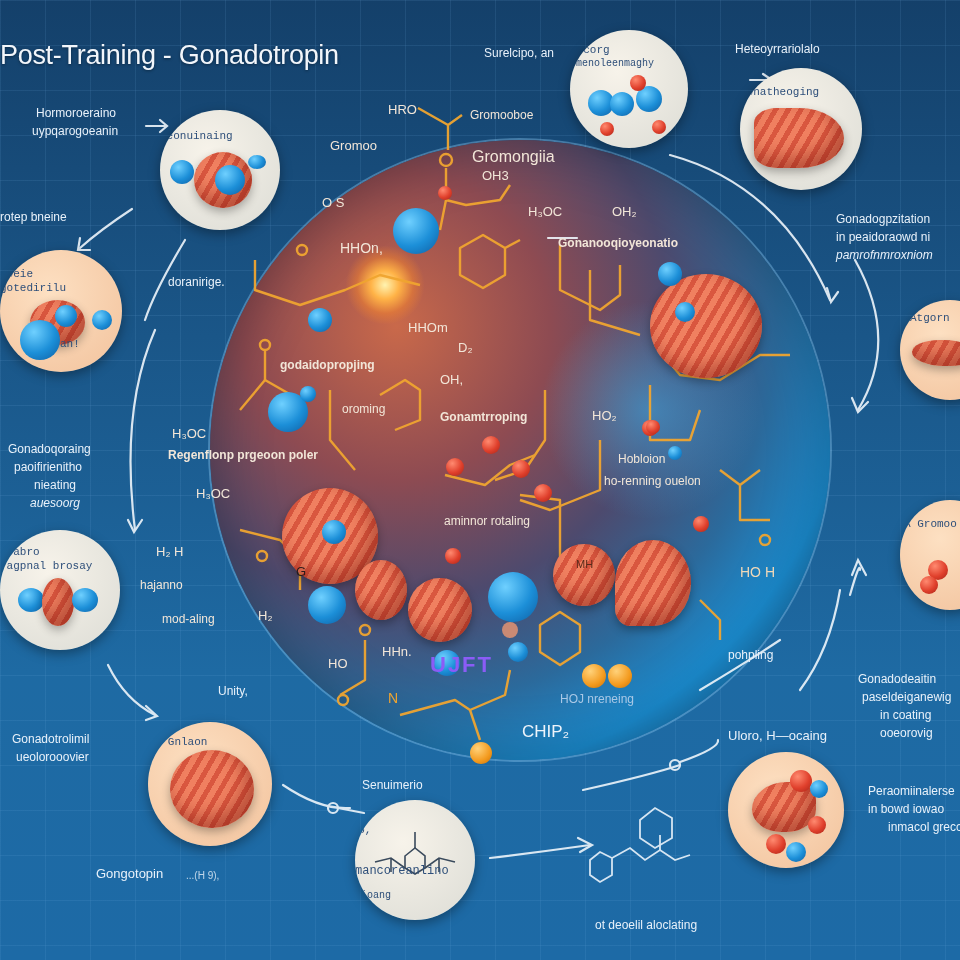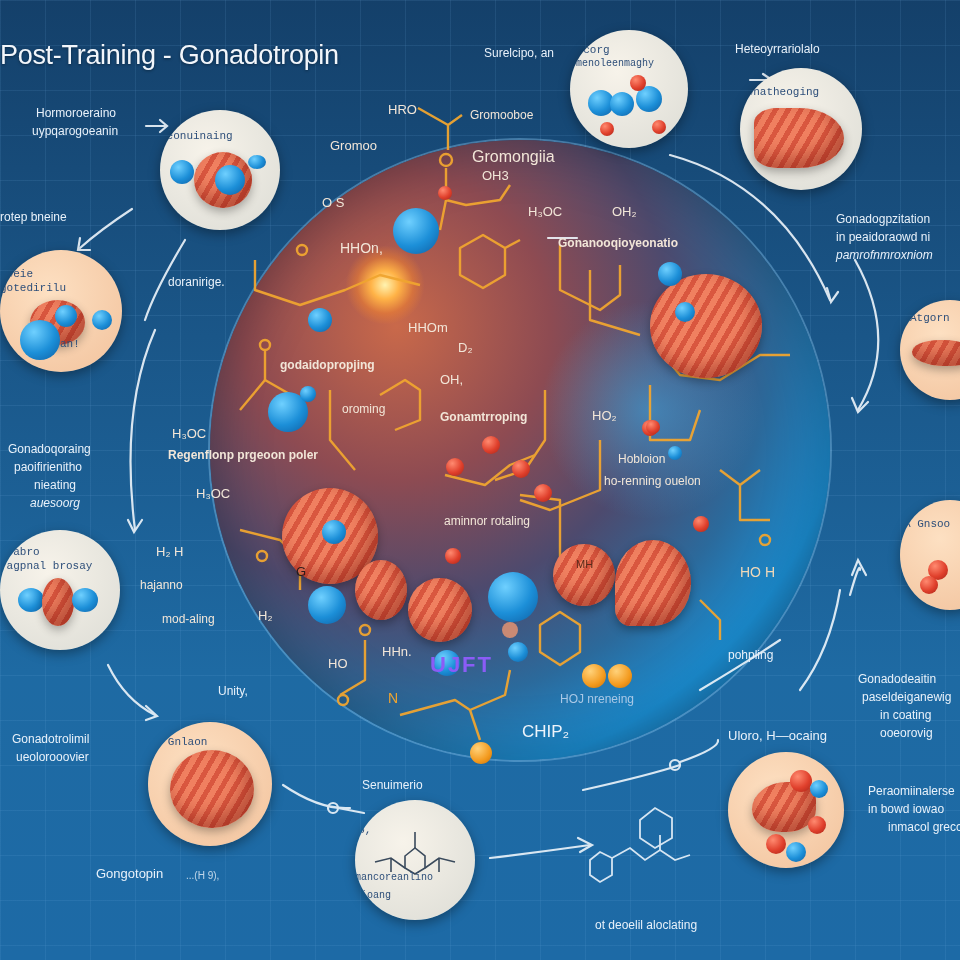--- a/index.html
+++ b/index.html
@@ -163,41 +163,41 @@
 
 <div class="node" style="left:0px;top:530px;width:120px;height:120px;">
   <div class="lbl" style="top:16px;">Ababro</div>
   <div class="lbl" style="top:30px;">ragpnal  brosay</div>
   <div class="ball blue" style="left:18px;top:58px;width:26px;height:24px;"></div>
   <div class="muscle" style="left:42px;top:48px;width:32px;height:48px;border-radius:50%;"></div>
   <div class="ball blue" style="left:72px;top:58px;width:26px;height:24px;"></div>
 </div>
 
 <div class="node peach" style="left:900px;top:500px;width:100px;height:110px;">
-  <div class="lbl" style="top:18px;left:4px;right:auto;">A  Gnsoo</div>
+  <div class="lbl" style="top:18px;left:4px;right:auto;">A  Gromoo</div>
   <div class="ball red" style="left:28px;top:60px;width:20px;height:20px;"></div>
   <div class="ball red" style="left:20px;top:76px;width:18px;height:18px;"></div>
 </div>
 
 <div class="node peach" style="left:148px;top:722px;width:124px;height:124px;">
   <div class="lbl" style="top:14px;">An  Gnlaon</div>
   <div class="muscle" style="left:22px;top:28px;width:84px;height:78px;"></div>
 </div>
 
 <div class="node" style="left:355px;top:800px;width:120px;height:120px;">
   <div class="lbl" style="top:24px;left:-10px;">oio,</div>
   <svg style="position:absolute;left:10px;top:28px;" width="100" height="50">
     <g fill="none" stroke="#3a4a5c" stroke-width="1.6">
       <path d="M40 28 L50 20 L60 28 L60 40 L50 46 L40 40 Z"></path>
       <path d="M50 20 L50 4"></path>
       <path d="M40 40 L26 30 L10 34 M26 30 L26 44"></path>
       <path d="M60 40 L74 30 L90 34 M74 30 L74 44"></path>
     </g>
   </svg>
-  <div class="lbl" style="top:72px;font-size:10px;">mancoreanlino</div>
+  <div class="lbl" style="top:64px;font-size:12px;">mancoreanlino</div>
   <div class="lbl" style="top:90px;font-size:10px;">lioang</div>
 </div>
 
 <div class="node peach" style="left:728px;top:752px;width:116px;height:116px;">
   <div class="muscle" style="left:24px;top:30px;width:64px;height:50px;border-radius:60% 40% 50% 50%;"></div>
   <div class="ball red" style="left:62px;top:18px;width:22px;height:22px;"></div>
   <div class="ball blue" style="left:82px;top:28px;width:18px;height:18px;"></div>
   <div class="ball red" style="left:38px;top:82px;width:20px;height:20px;"></div>
   <div class="ball red" style="left:80px;top:64px;width:18px;height:18px;"></div>
   <div class="ball blue" style="left:58px;top:90px;width:20px;height:20px;"></div>

